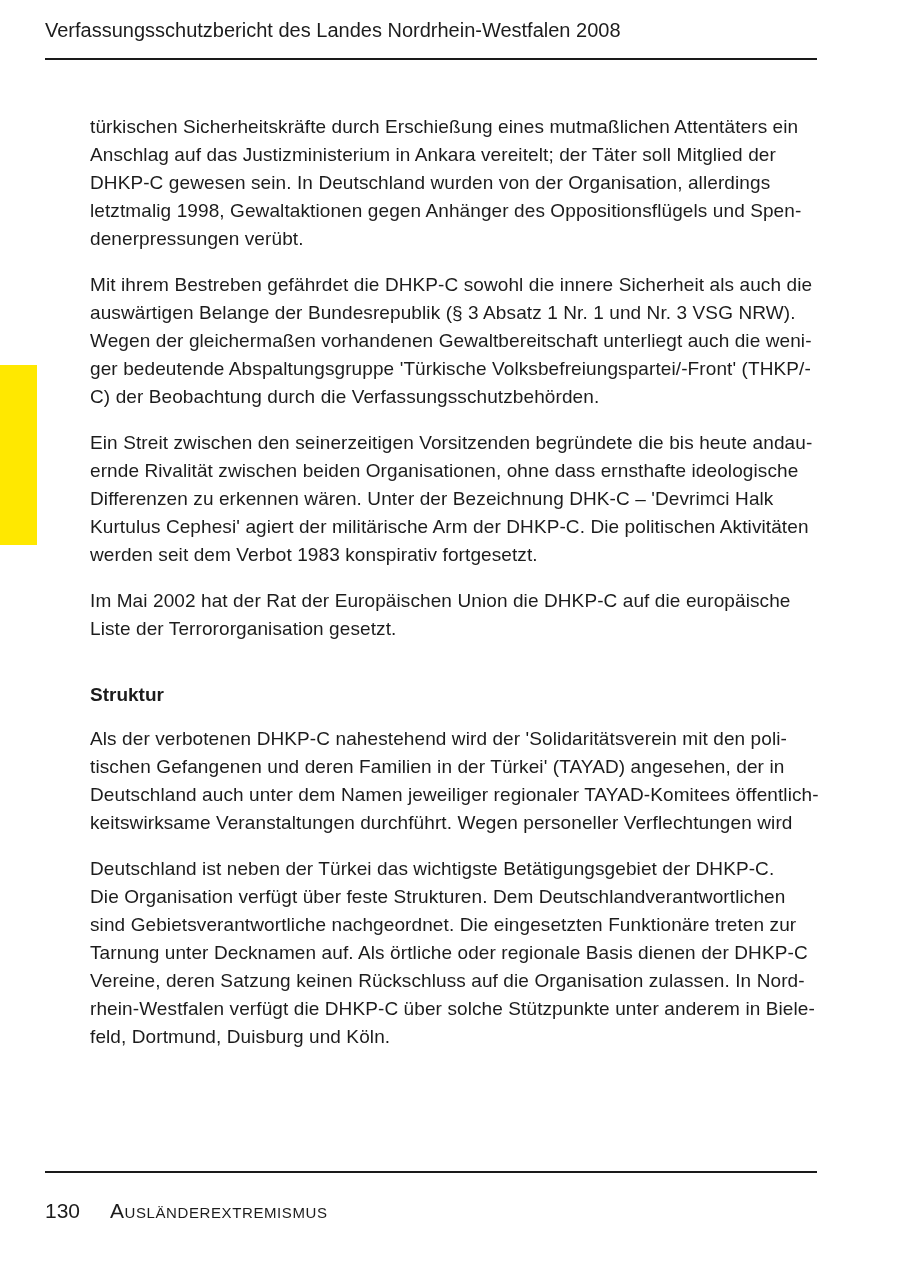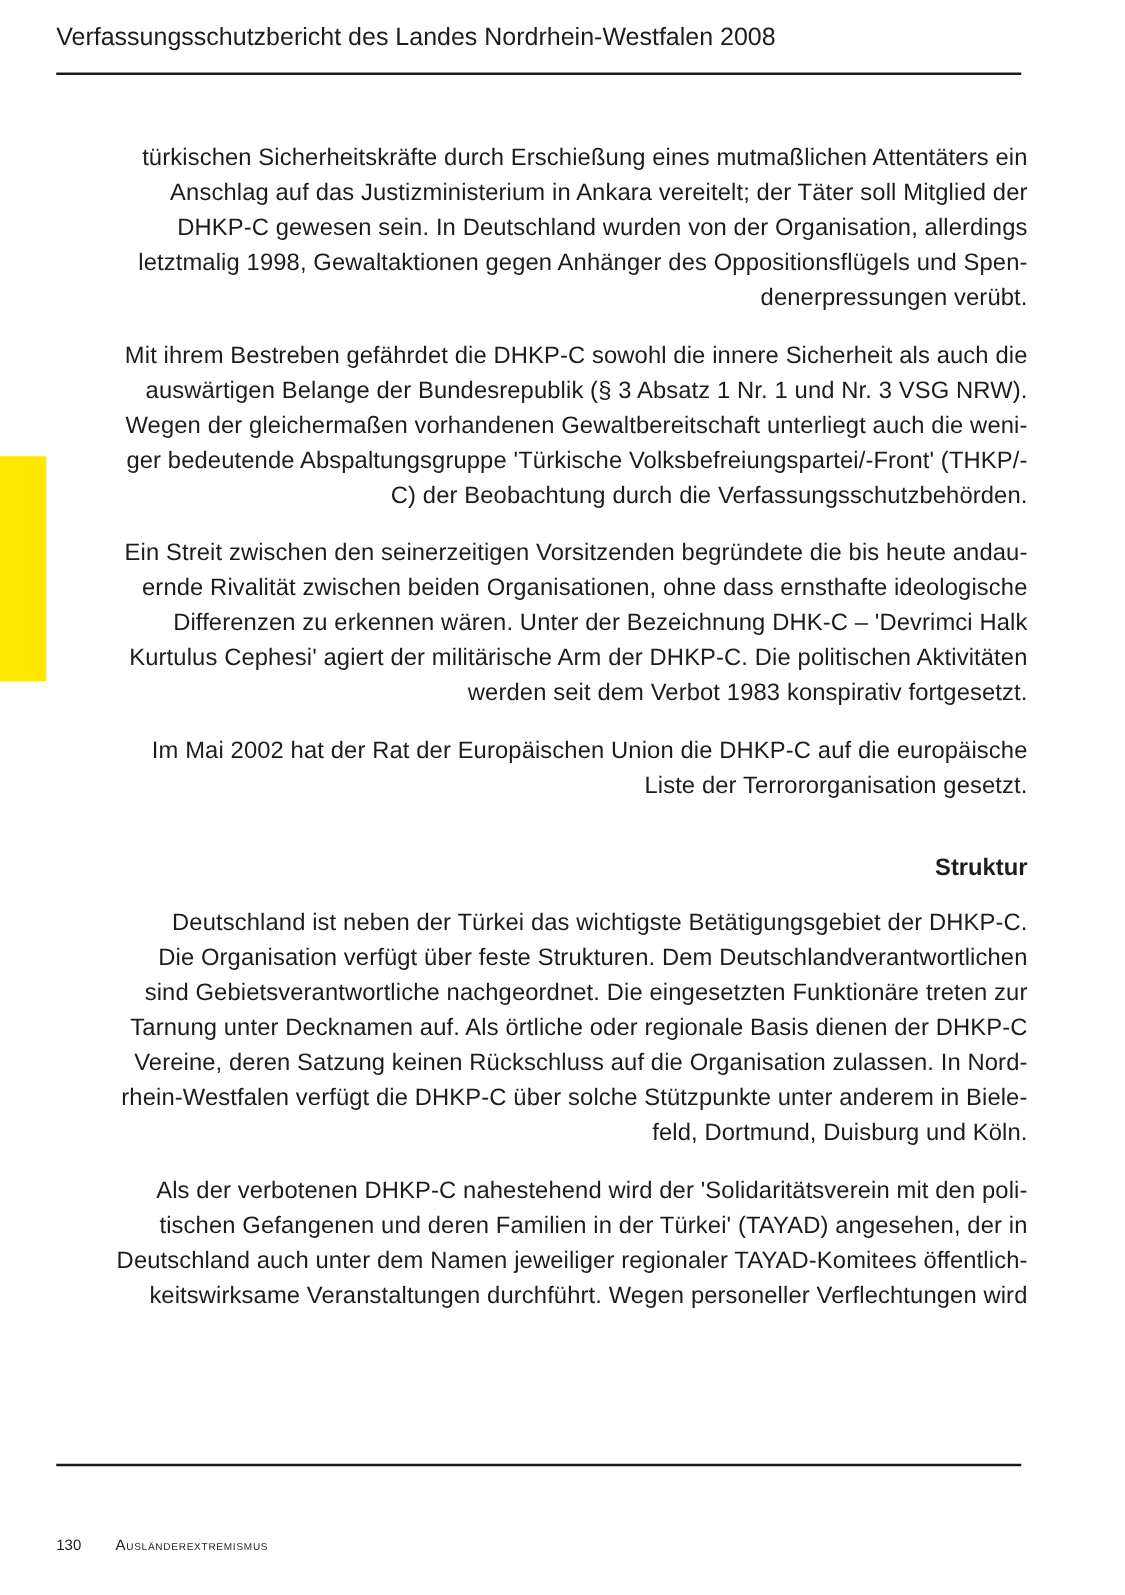--- a/index.html
+++ b/index.html
@@ -43,21 +43,20 @@
     width: 37px;
     height: 180px;
   }
 
   
   .body-col {
     position: absolute;
     left: 90px;
     top: 113px;
     width: 732px;
-    text-align: right;
   }
   .para {
     font-size: 19px;
     line-height: 28px;
     white-space: pre-line;
     margin: 0 0 18px 0;
     letter-spacing: 0.1px;
   }
   .section-heading {
     font-size: 19px;
@@ -71,22 +70,22 @@
     position: absolute;
     left: 45px;
     top: 1171px;
     width: 772px;
     height: 2px;
     background: #1a1a1a;
   }
   .footer-line {
     position: absolute;
     left: 45px;
-    top: 1229px;
-    font-size: 12px;
+    top: 1199px;
+    font-size: 21px;
     color: #1c1c1c;
   }
   .footer-pagenum {
     display: inline-block;
   }
   .footer-section {
     display: inline-block;
     margin-left: 24px;
     font-variant: small-caps;
     letter-spacing: 0.6px;
@@ -114,31 +113,31 @@
 ger bedeutende Abspaltungsgruppe 'Türkische Volksbefreiungspartei/-Front' (THKP/-
 C) der Beobachtung durch die Verfassungsschutzbehörden.</p>
     <p class="para">Ein Streit zwischen den seinerzeitigen Vorsitzenden begründete die bis heute andau-
 ernde Rivalität zwischen beiden Organisationen, ohne dass ernsthafte ideologische
 Differenzen zu erkennen wären. Unter der Bezeichnung DHK-C – 'Devrimci Halk
 Kurtulus Cephesi' agiert der militärische Arm der DHKP-C. Die politischen Aktivitäten
 werden seit dem Verbot 1983 konspirativ fortgesetzt.</p>
     <p class="para">Im Mai 2002 hat der Rat der Europäischen Union die DHKP-C auf die europäische
 Liste der Terrororganisation gesetzt.</p>
     <h2 class="section-heading">Struktur</h2>
+    <p class="para">Als der verbotenen DHKP-C nahestehend wird der 'Solidaritätsverein mit den poli-
+tischen Gefangenen und deren Familien in der Türkei' (TAYAD) angesehen, der in
+Deutschland auch unter dem Namen jeweiliger regionaler TAYAD-Komitees öffentlich-
+keitswirksame Veranstaltungen durchführt. Wegen personeller Verflechtungen wird</p>
     <p class="para">Deutschland ist neben der Türkei das wichtigste Betätigungsgebiet der DHKP-C.
 Die Organisation verfügt über feste Strukturen. Dem Deutschlandverantwortlichen
 sind Gebietsverantwortliche nachgeordnet. Die eingesetzten Funktionäre treten zur
 Tarnung unter Decknamen auf. Als örtliche oder regionale Basis dienen der DHKP-C
 Vereine, deren Satzung keinen Rückschluss auf die Organisation zulassen. In Nord-
 rhein-Westfalen verfügt die DHKP-C über solche Stützpunkte unter anderem in Biele-
 feld, Dortmund, Duisburg und Köln.</p>
-    <p class="para">Als der verbotenen DHKP-C nahestehend wird der 'Solidaritätsverein mit den poli-
-tischen Gefangenen und deren Familien in der Türkei' (TAYAD) angesehen, der in
-Deutschland auch unter dem Namen jeweiliger regionaler TAYAD-Komitees öffentlich-
-keitswirksame Veranstaltungen durchführt. Wegen personeller Verflechtungen wird</p>
   </div>
 
   <div class="footer-rule"></div>
   <div class="footer-line">
     <span class="footer-pagenum">130</span>
     <span class="footer-section">Ausländerextremismus</span>
   </div>
 
 </div>
 

